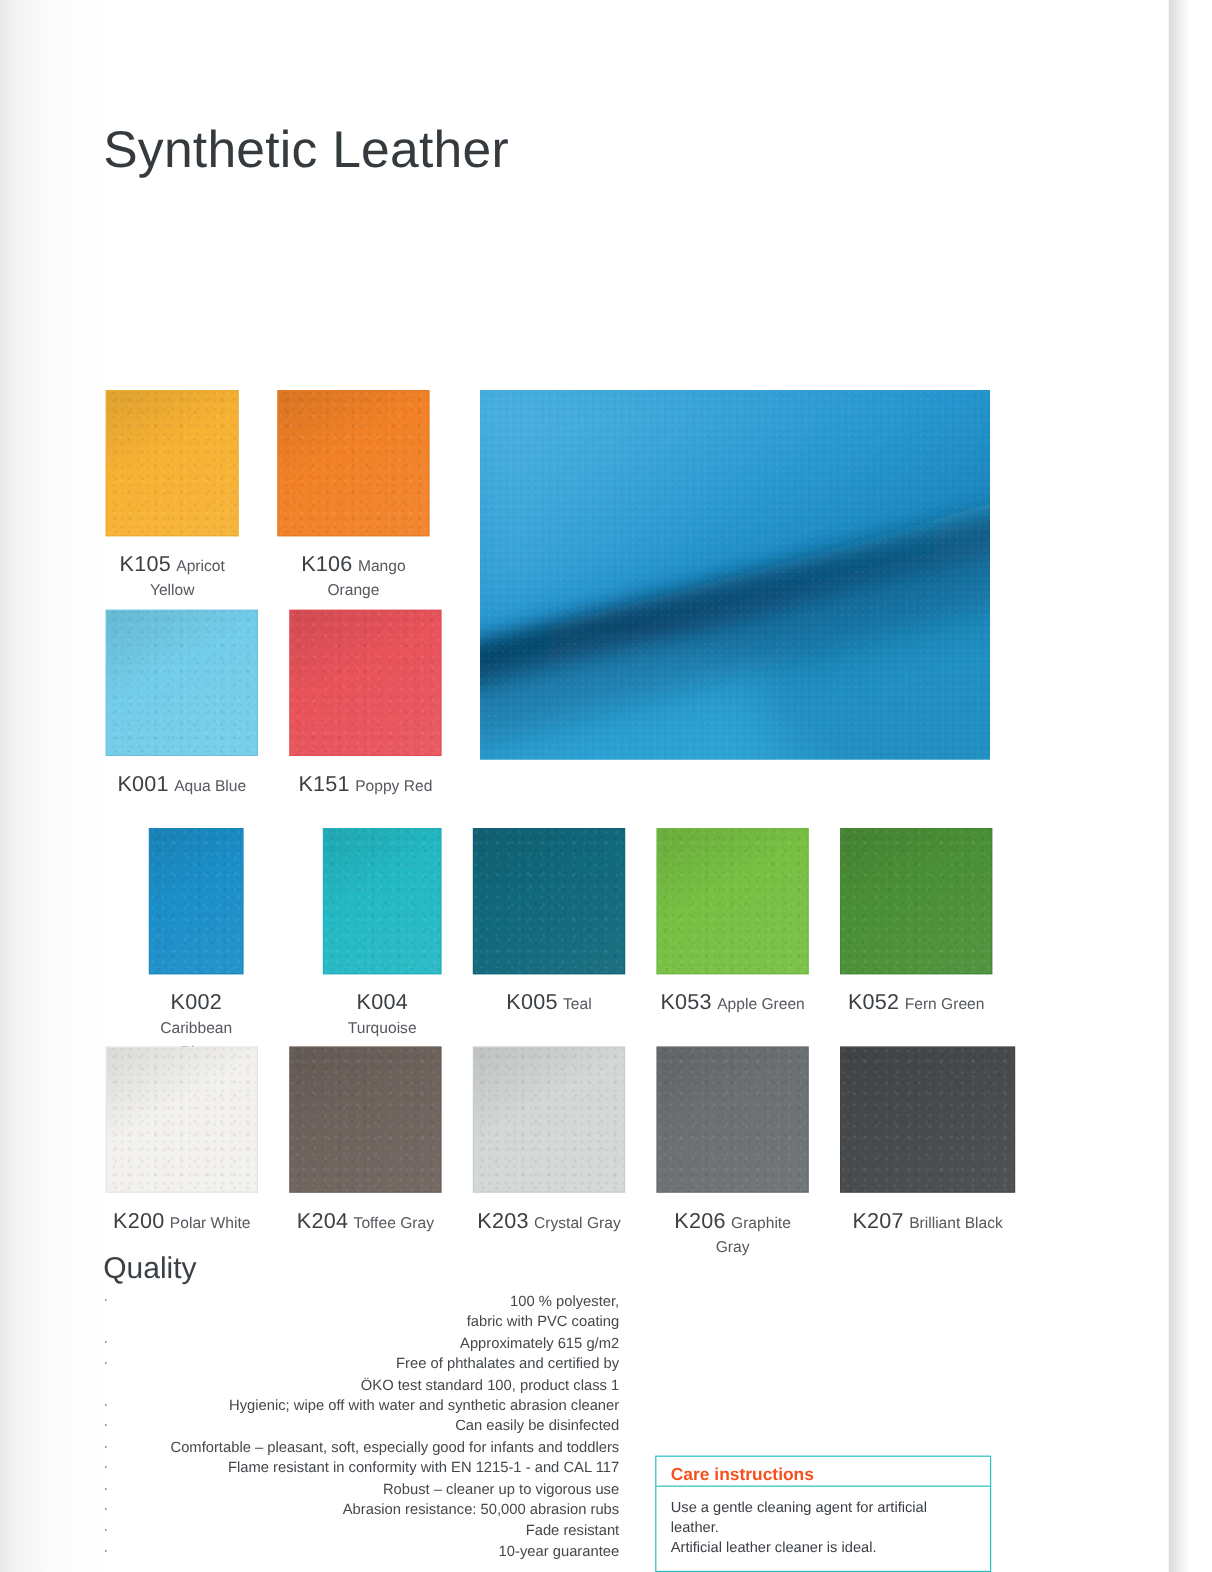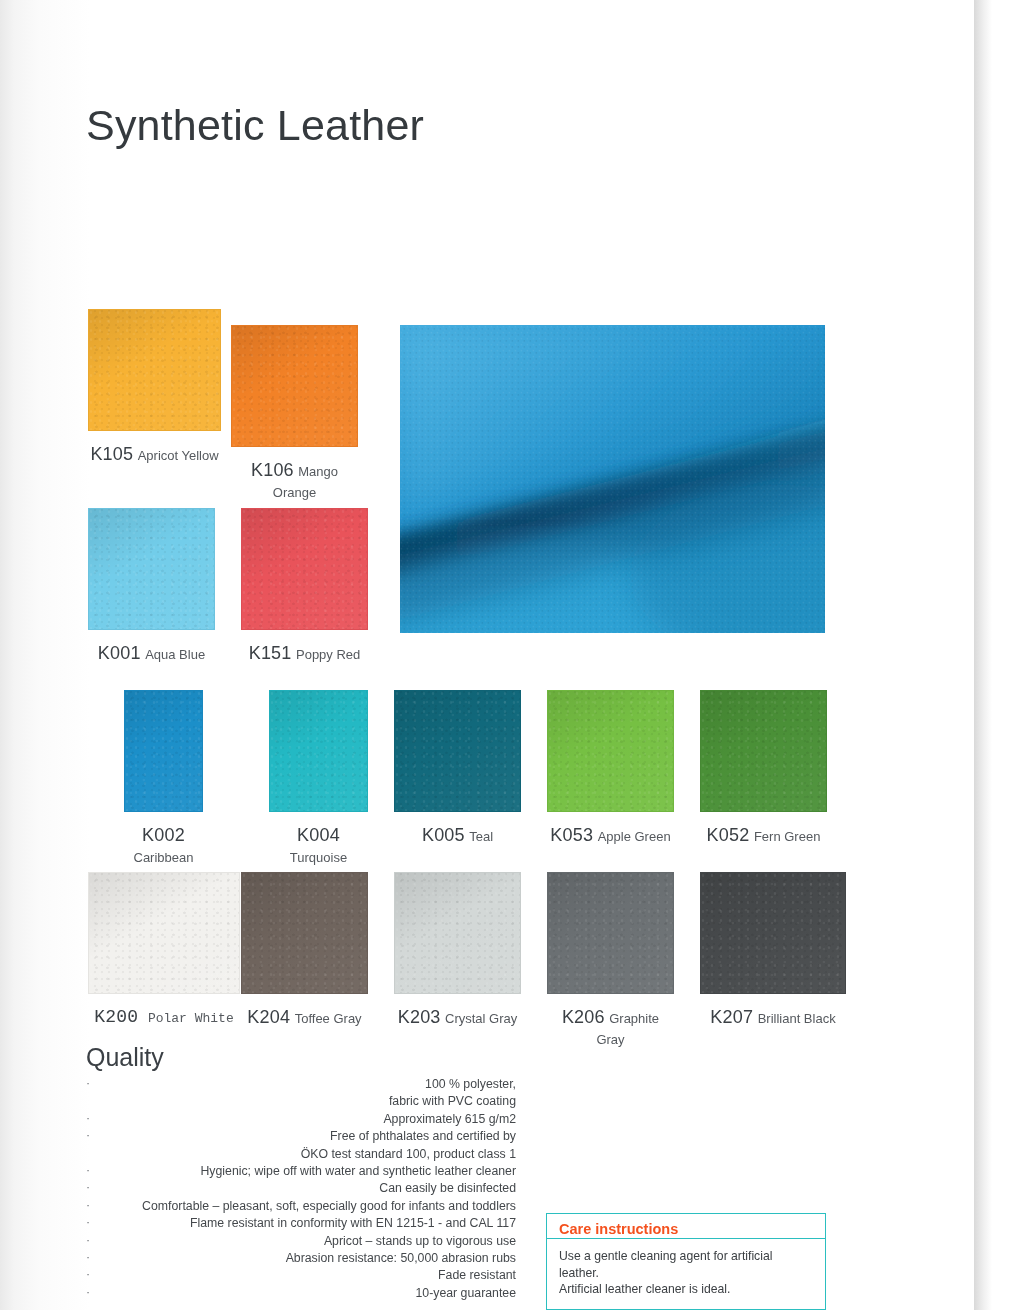--- a/index.html
+++ b/index.html
@@ -187,21 +187,21 @@
       <path d="M-20 215 L445 95 L445 135 L-20 255 Z" fill="url(#creaseGrad)" filter="url(#soft)" opacity="0.95"></path>
       <path d="M-20 235 L445 118 L445 175 L-20 300 Z" fill="#0a4f79" filter="url(#soft2)" opacity="0.55"></path>
       <path d="M0 0 H425 V70 L0 185 Z" fill="url(#glow)" filter="url(#soft2)"></path>
       <ellipse cx="120" cy="285" rx="190" ry="70" fill="#36a6da" opacity="0.25" filter="url(#soft2)"></ellipse>
       <ellipse cx="380" cy="250" rx="150" ry="90" fill="#0e6b9c" opacity="0.30" filter="url(#soft2)"></ellipse>
       <rect x="0" y="0" width="425" height="308" fill="url(#grain)"></rect>
     </svg>
   </div>
 
   <div class="page-edge"></div>
-<div class="swatch" style="left: 88px; top: 309px; width: 133px;">
+<div class="swatch" style="left: 88px; top: 325px; width: 111px;">
       <div class="chip" style="height: 122px; background: rgb(247, 178, 51);">
         <div class="chip-shade"></div>
       </div>
       <div class="caption"><span class="code">K105</span> <span class="cname">Apricot Yellow</span></div>
     </div>
     <div class="swatch" style="left: 231px; top: 325px; width: 127px;">
       <div class="chip" style="height: 122px; background: rgb(242, 129, 38);">
         <div class="chip-shade"></div>
       </div>
       <div class="caption" style="width: 110px; margin: 12px auto 0px;"><span class="code">K106</span> <span class="cname" style="display: inline;">Mango Orange</span></div>
@@ -241,21 +241,21 @@
         <div class="chip-shade"></div>
       </div>
       <div class="caption"><span class="code">K053</span> <span class="cname">Apple Green</span></div>
     </div>
     <div class="swatch" style="left: 700px; top: 690px; width: 127px;">
       <div class="chip" style="height: 122px; background: rgb(74, 144, 55);">
         <div class="chip-shade"></div>
       </div>
       <div class="caption"><span class="code">K052</span> <span class="cname">Fern Green</span></div>
     </div>
-    <div class="swatch" style="left: 88px; top: 872px; width: 152px; font-family: Liberation Mono, monospace;">
+    <div class="swatch" style="left: 88px; top: 872px; width: 127px;">
       <div class="chip" style="height: 122px; background: rgb(242, 241, 238);">
         <div class="chip-shade"></div>
       </div>
       <div class="caption"><span class="code">K200</span> <span class="cname">Polar White</span></div>
     </div>
     <div class="swatch" style="left: 241px; top: 872px; width: 127px;">
       <div class="chip" style="height: 122px; background: rgb(110, 99, 92);">
         <div class="chip-shade"></div>
       </div>
       <div class="caption"><span class="code">K204</span> <span class="cname">Toffee Gray</span></div>
@@ -278,25 +278,25 @@
       </div>
       <div class="caption"><span class="code">K207</span> <span class="cname">Brilliant Black</span></div>
     </div>
     <div class="quality-head">Quality</div>
     <ul class="quality-list">
       <li>100 % polyester,
 fabric with PVC coating</li>
       <li>Approximately 615 g/m2</li>
       <li>Free of phthalates and certified by
 ÖKO test standard 100, product class 1</li>
-      <li>Hygienic; wipe off with water and synthetic leather cleaner</li>
+      <li>Hygienic; wipe off with water and synthetic abrasion cleaner</li>
       <li>Can easily be disinfected</li>
       <li>Comfortable – pleasant, soft, especially good for infants and toddlers</li>
       <li>Flame resistant in conformity with EN 1215-1 - and CAL 117</li>
-      <li>Apricot – stands up to vigorous use</li>
+      <li>Robust – cleaner up to vigorous use</li>
       <li>Abrasion resistance: 50,000 abrasion rubs</li>
       <li>Fade resistant</li>
       <li>10-year guarantee</li>
     </ul>
     <div class="care-box" style="border-color: rgb(43, 191, 192);">
       <div class="care-title" style="color: rgb(244, 81, 30); border-bottom-color: rgb(43, 191, 192);">Care instructions</div>
       <div class="care-body">Use a gentle cleaning agent for artificial leather.
 Artificial leather cleaner is ideal.</div>
     </div>
   </div>

